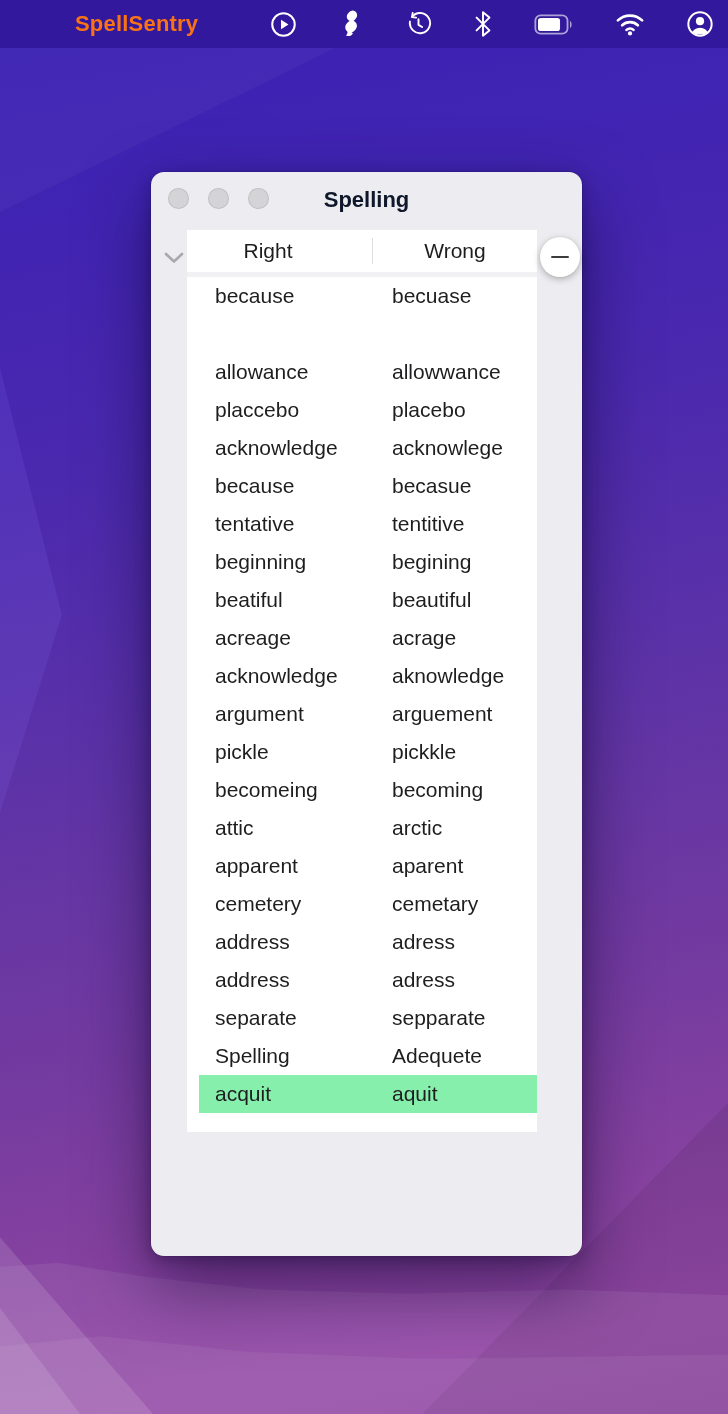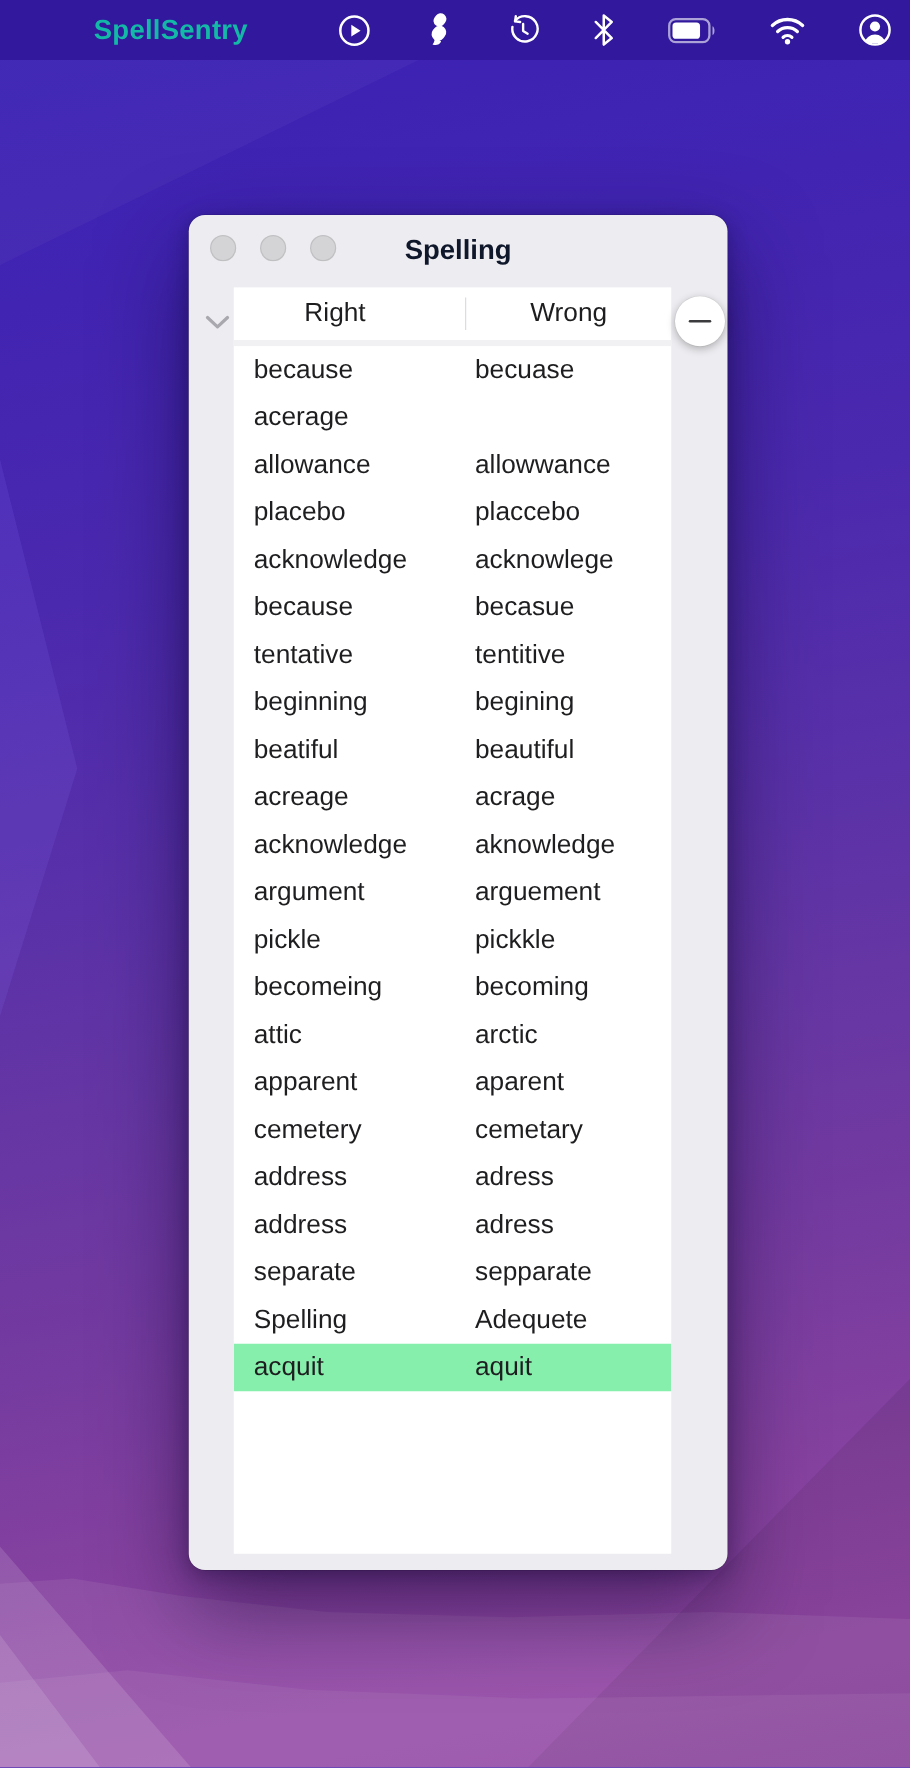--- a/index.html
+++ b/index.html
@@ -32,21 +32,21 @@
   
   .menubar {
     position: absolute; top: 0; left: 0; right: 0; height: 48px;
     background: #31189c;
     display: flex; align-items: center;
     color: #f4f2ff;
   }
   .menubar-app {
     margin-left: 75px;
     font-size: 22px; font-weight: 700; letter-spacing: .2px;
-    color: #14b8a6;
+    color: #f97316;
   }
   .status-icons {
     margin-left: auto; margin-right: 14px;
     display: flex; align-items: center; gap: 41px;
   }
   .status-icon { display: flex; align-items: center; justify-content: center; height: 30px; }
   .status-icon svg { display: block; }
 
   
   .window {
@@ -67,21 +67,21 @@
     font-size: 22px; font-weight: 700; color: #0f172a;
   }
 
   .disclosure-chevron {
     position: absolute; left: 11px; top: 75px; width: 24px; height: 22px;
     display: flex; align-items: center; justify-content: center;
   }
 
   
   .word-table {
-    position: absolute; left: 36px; top: 58px; width: 350px; height: 1013px;
+    position: absolute; left: 36px; top: 58px; width: 350px; height: 902px;
     background: #ffffff;
     overflow: hidden;
   }
   .table-header {
     height: 47px;
     display: grid; grid-template-columns: 186px 164px;
     border-bottom: 5px solid #f1f0f3;
     background: #ffffff;
   }
   .header-cell {
@@ -93,21 +93,21 @@
   .header-cell.col-wrong { }
   .header-cell.col-right::after {
     content: ""; position: absolute; right: 0; top: 8px; bottom: 8px;
     width: 1px; background: #dddce1;
   }
   .table-body { background: #ffffff; }
   .word-row {
     height: 38px;
     display: grid; grid-template-columns: 177px 1fr;
     align-items: center;
-    font-size: 21px; color: #1e1e20;
+    font-size: 21px; color: #1e1e20; margin-left: 12px;
   }
   .word-row.selected { background: #86efac; }
   .word-cell { padding-left: 16px; white-space: nowrap; overflow: hidden; }
 
   
   .remove-button {
     position: absolute; left: 389px; top: 65px; width: 40px; height: 40px;
     background: #ffffff; border-radius: 50%;
     display: flex; align-items: center; justify-content: center;
     box-shadow: 0 2px 7px rgba(0,0,0,0.28), 0 0 0 0.5px rgba(0,0,0,0.06);
@@ -218,29 +218,28 @@
     <div class="table-header">
       <div class="header-cell col-right">Right</div>
       <div class="header-cell col-wrong">Wrong</div>
     </div>
     <div class="table-body">
         <div class="word-row">
           <div class="word-cell">because</div>
           <div class="word-cell">becuase</div>
         </div>
         <div class="word-row">
-          <div class="word-cell">acerage</div>
         </div>
         <div class="word-row">
           <div class="word-cell">allowance</div>
           <div class="word-cell">allowwance</div>
         </div>
         <div class="word-row">
+          <div class="word-cell">placcebo</div>
           <div class="word-cell">placebo</div>
-          <div class="word-cell">placcebo</div>
         </div>
         <div class="word-row">
           <div class="word-cell">acknowledge</div>
           <div class="word-cell">acknowlege</div>
         </div>
         <div class="word-row">
           <div class="word-cell">because</div>
           <div class="word-cell">becasue</div>
         </div>
         <div class="word-row">

